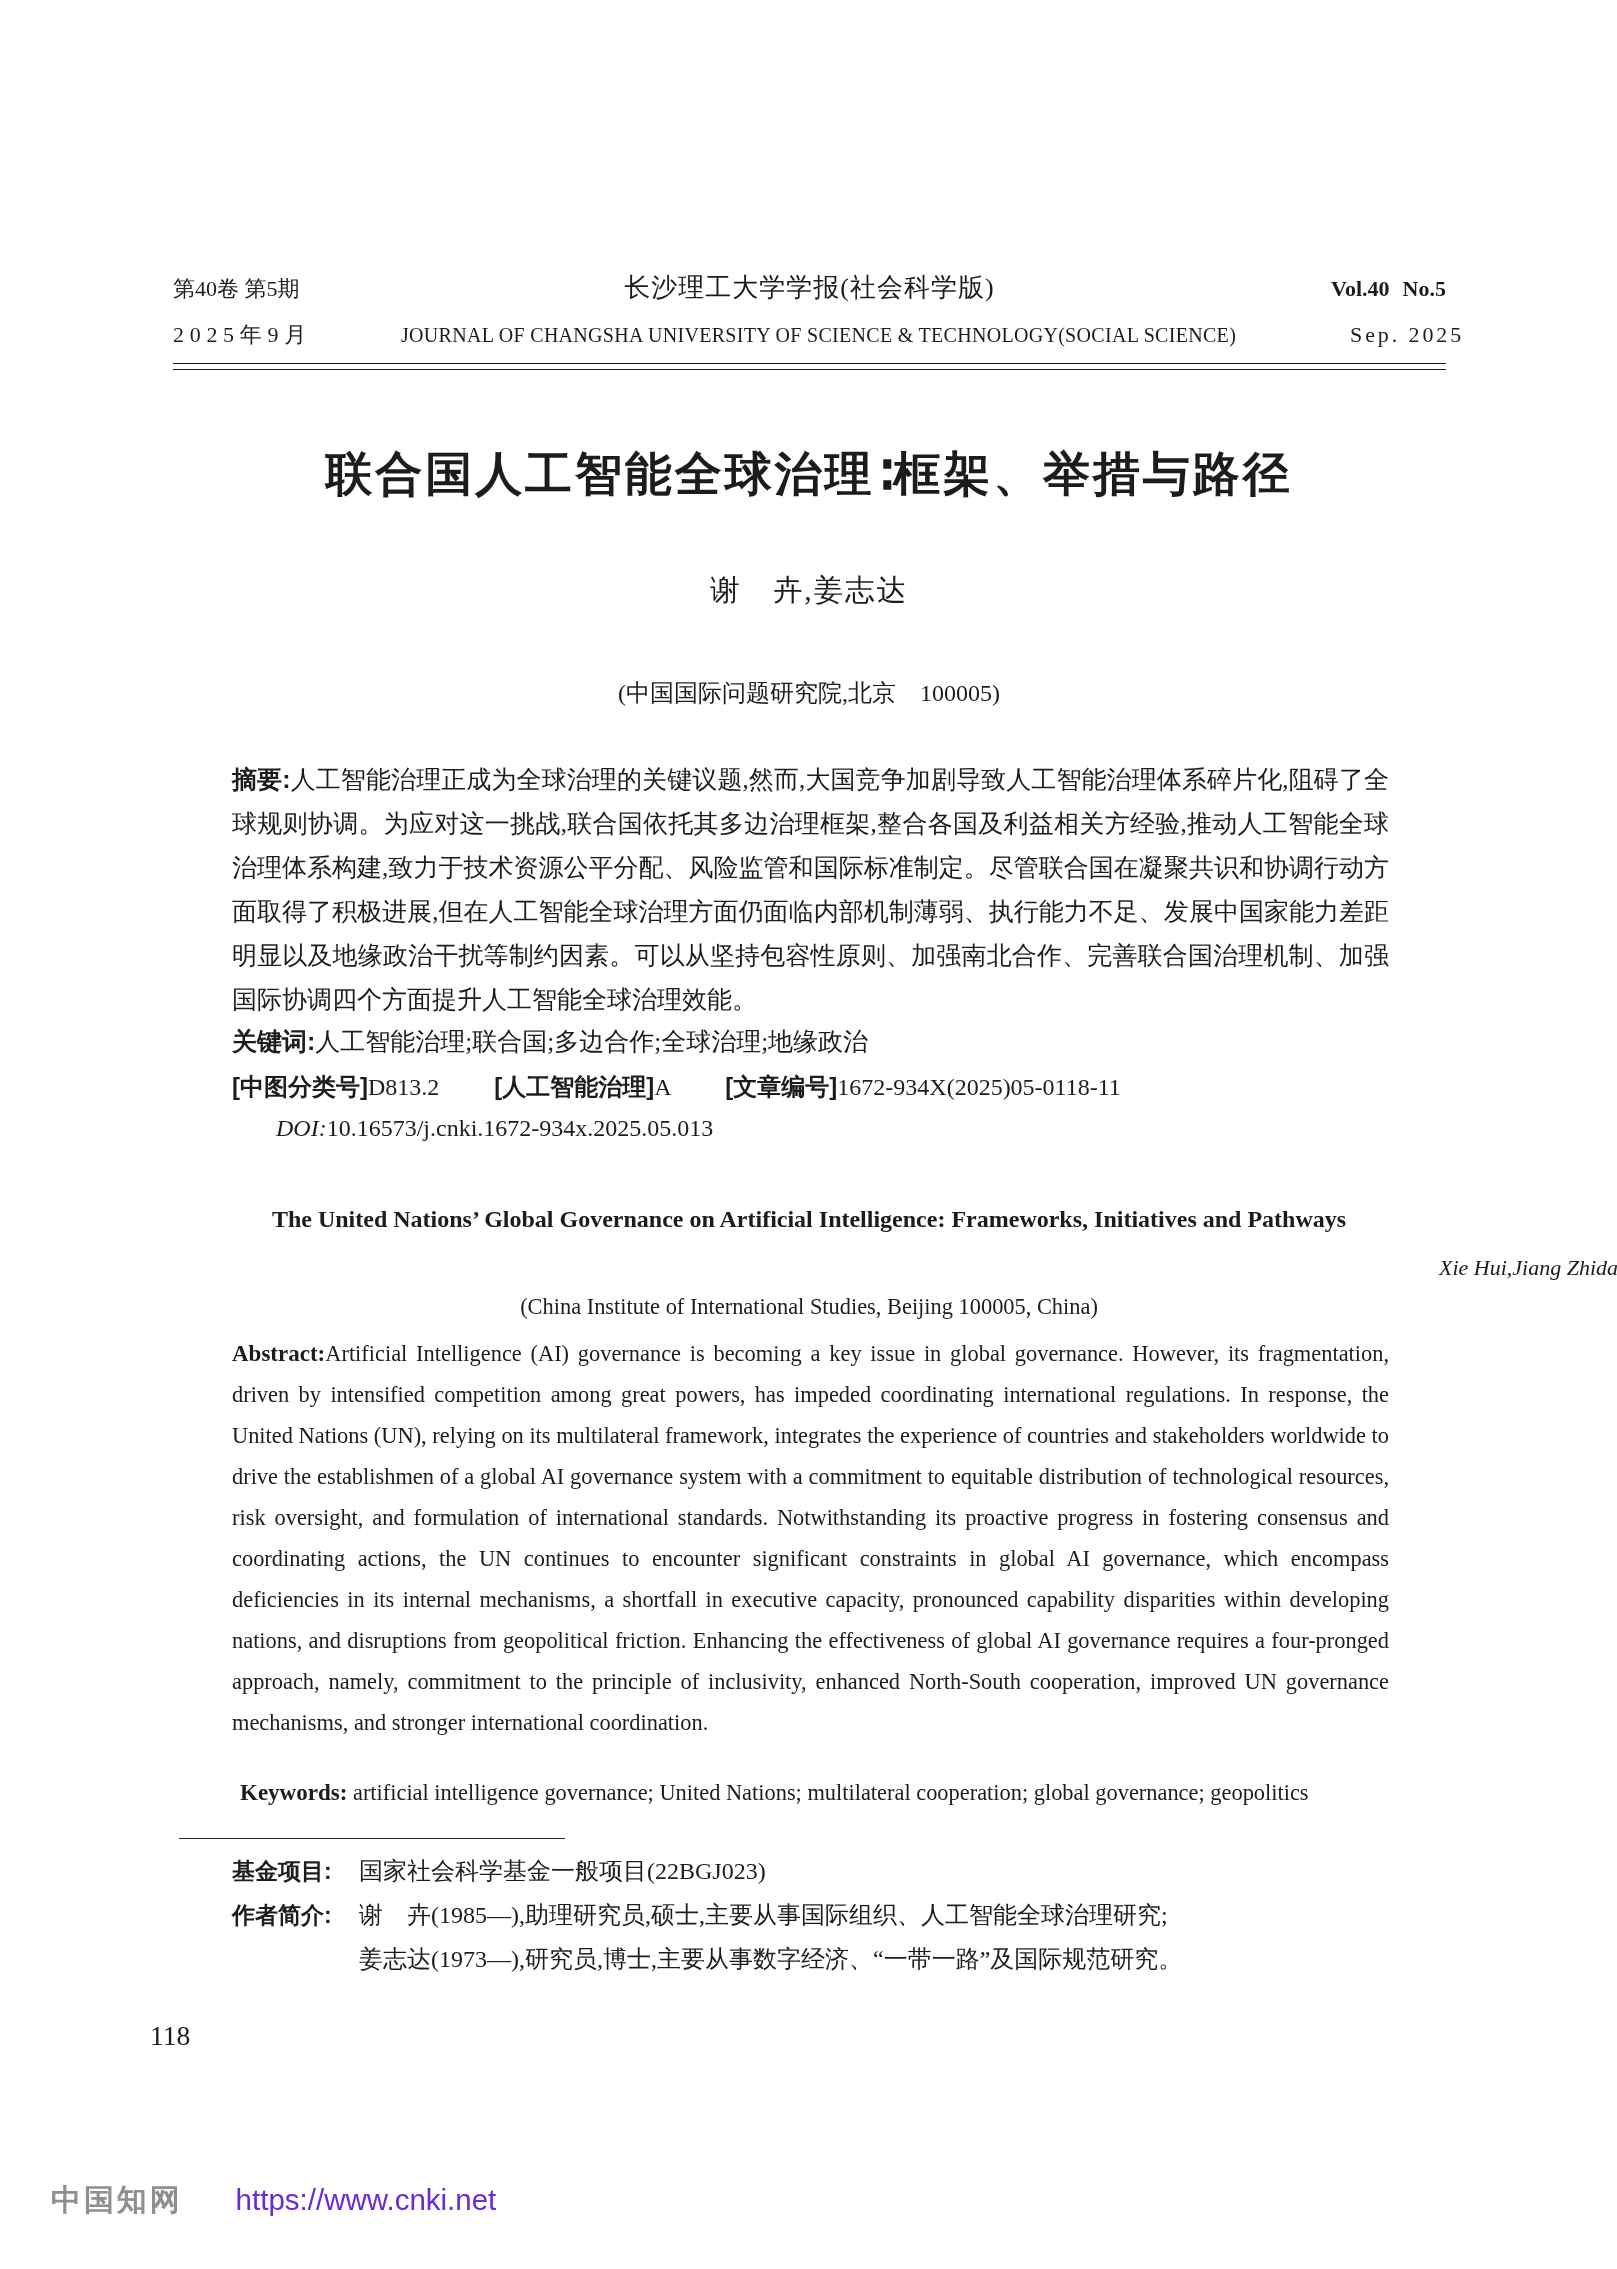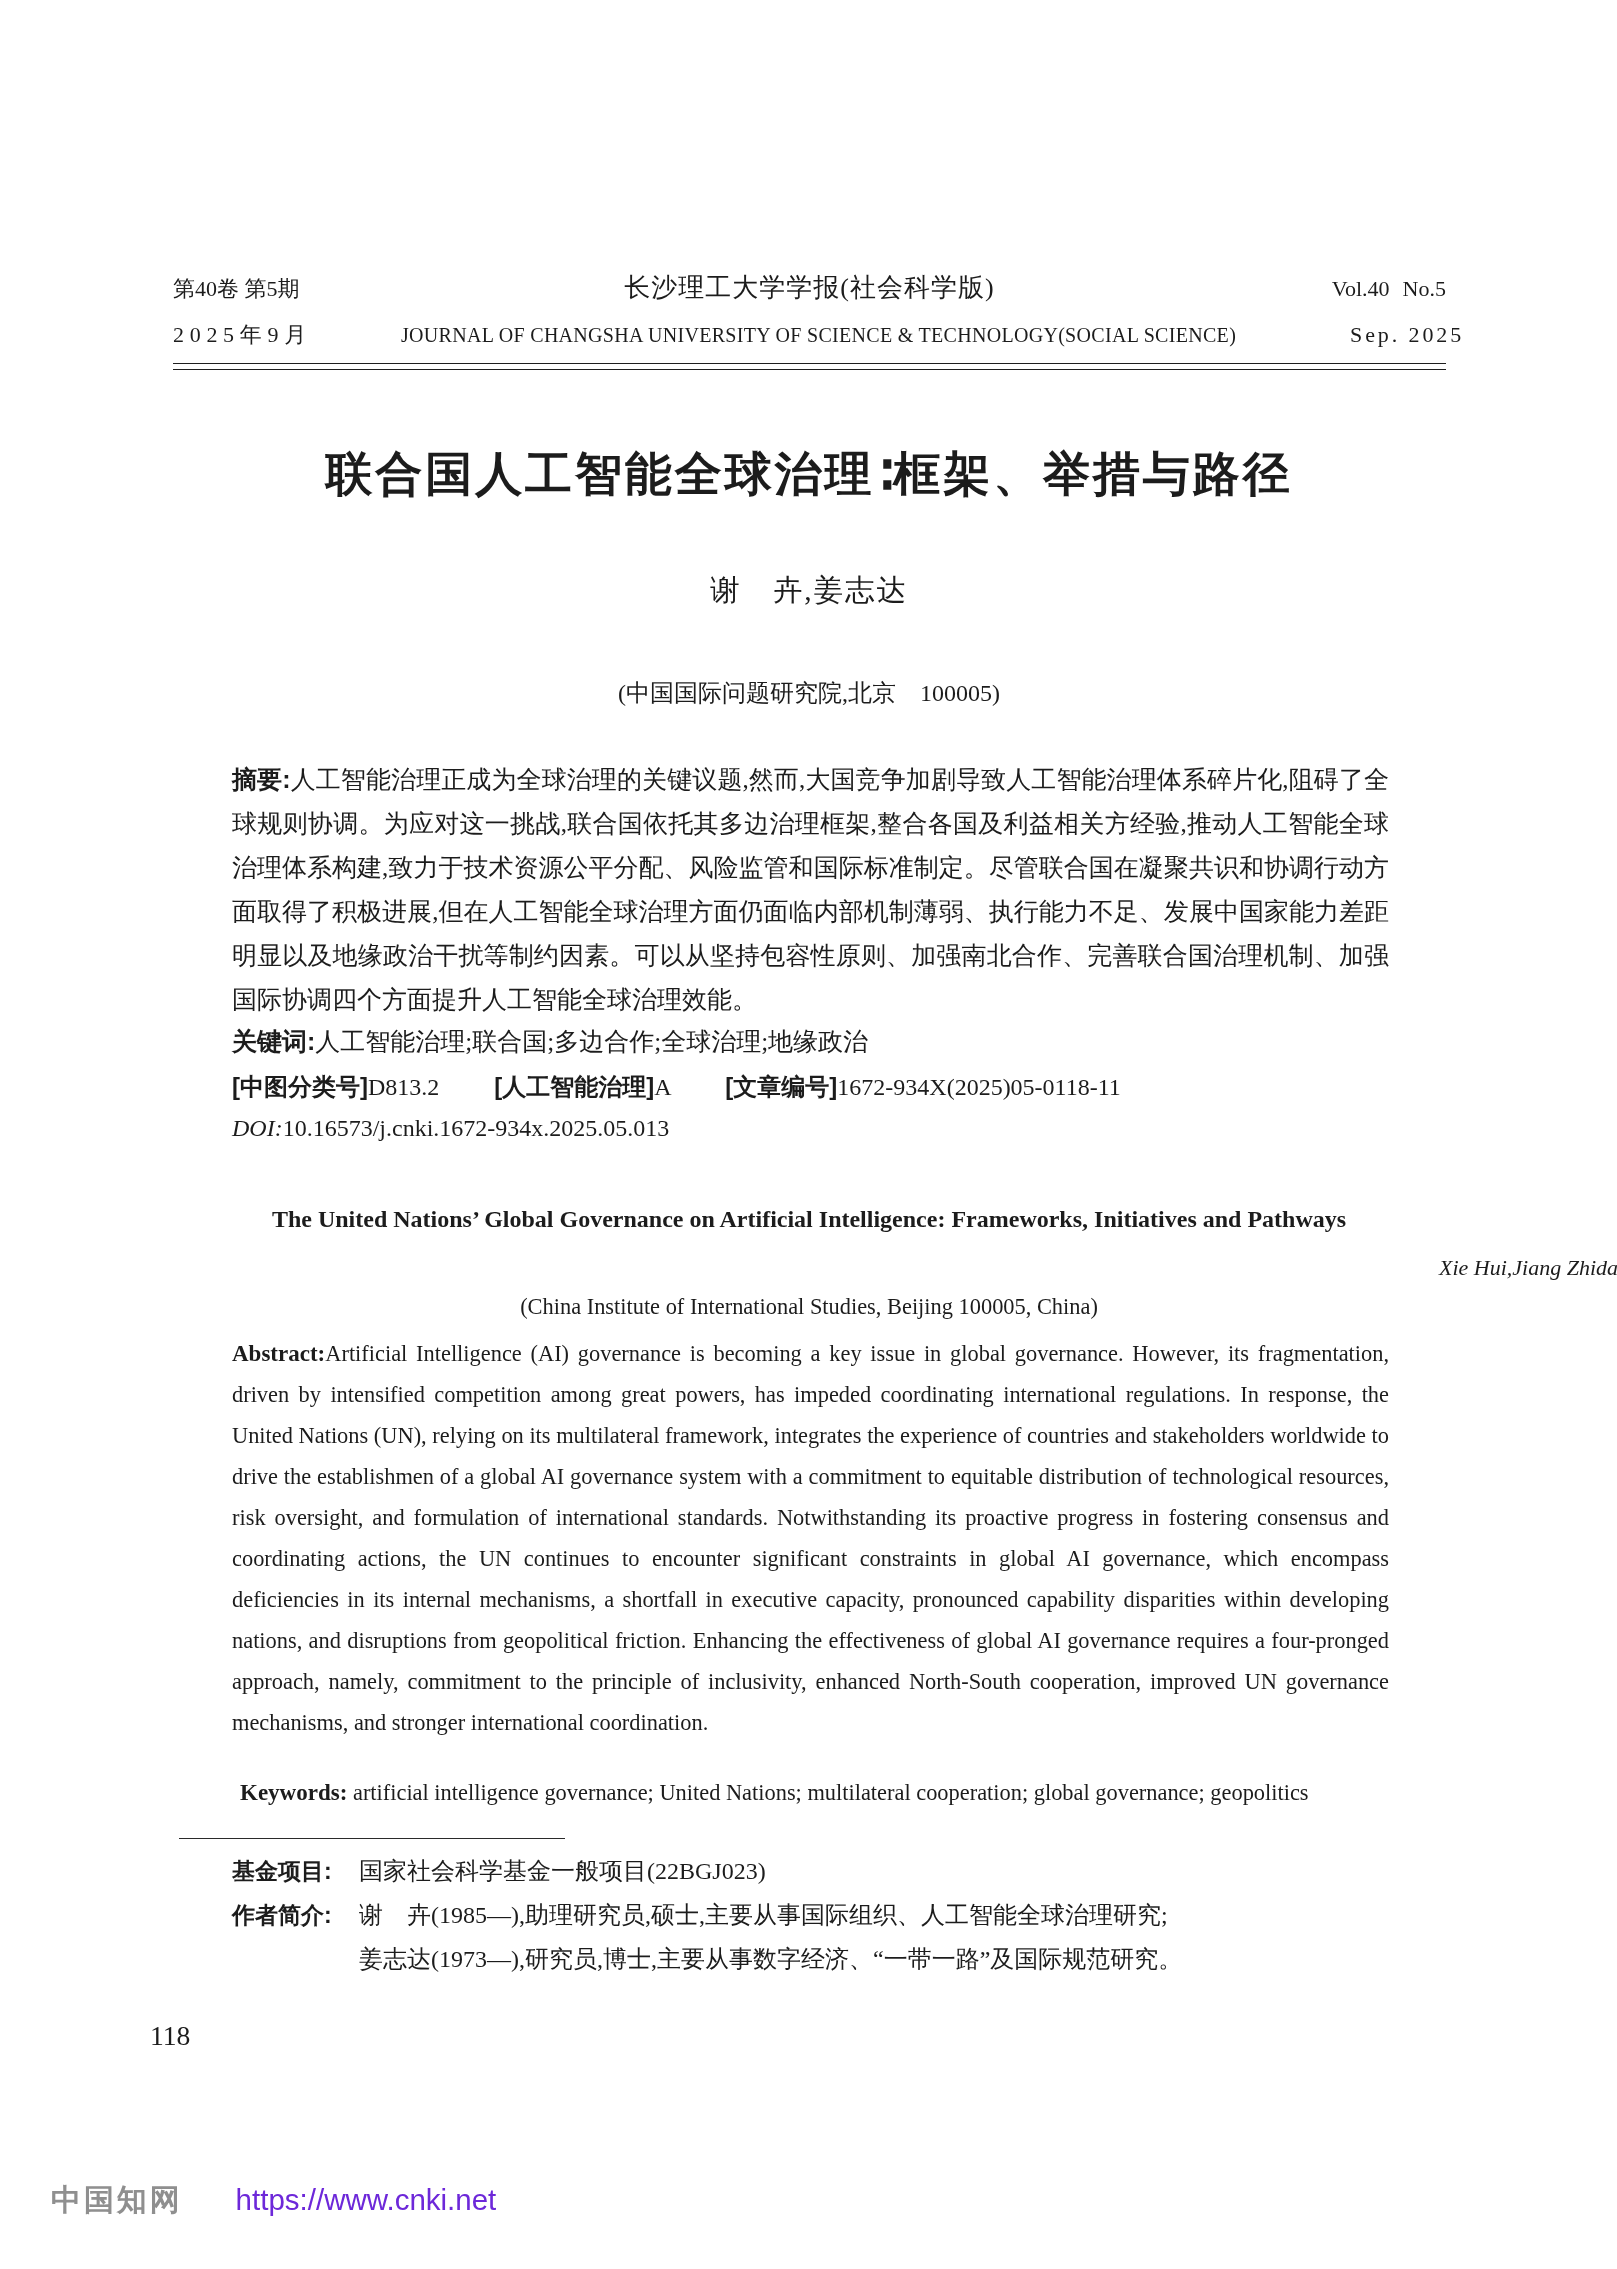--- a/index.html
+++ b/index.html
@@ -24,21 +24,21 @@
     align-items:baseline;
   }
   .jh-row.r1 { margin-bottom:15px; }
   .jh-left  { text-align:left;  font-size:22px; }
   .jh-mid   { text-align:center; }
   .jh-right { text-align:right; font-size:22px; }
   .jh-journal-cn { font-size:26px; letter-spacing:1px; }
   .jh-journal-en { font-size:20px; letter-spacing:0.3px; white-space:nowrap; }
   .jh-date-cn { letter-spacing:5.7px; }
   .jh-date-en { letter-spacing:2.9px; }
-  .jh-vol-en  { word-spacing:7.6px; }
+  .jh-vol-en  { word-spacing:7.6px;font-weight:bold; }
   .double-rule {
     margin-top:13.3px;
     height:4.8px;
     border-top:1.9px solid #1e1e1e;
     border-bottom:1.9px solid #1e1e1e;
   }
 
   
   .cn-title {
     position:absolute; top:443px; left:0; right:0;
@@ -67,21 +67,21 @@
   .clc-line {
     position:absolute; top:1071px; left:232px; width:1236px;
     font-size:24px;
   }
   .clc-line .pair + .pair { margin-left:49px; }
   .clc-line .hei { font-size:24px; }
   .doi-line {
     position:absolute; top:1115px; left:232px; width:1157px;
     font-size:24px;
   }
-  .doi-line .doi-label { font-style:italic; }
+  .doi-line .doi-label { font-style:italic;margin-left:44px; }
 
   
   .en-title {
     position:absolute; top:1206px; left:114px; right:114px;
     text-align:center; font-weight:bold; font-size:24px;
   }
   .en-authors {
     position:absolute; top:1255px; left:0; right:0;
     text-align:right; font-style:italic; font-size:22px;
   }

